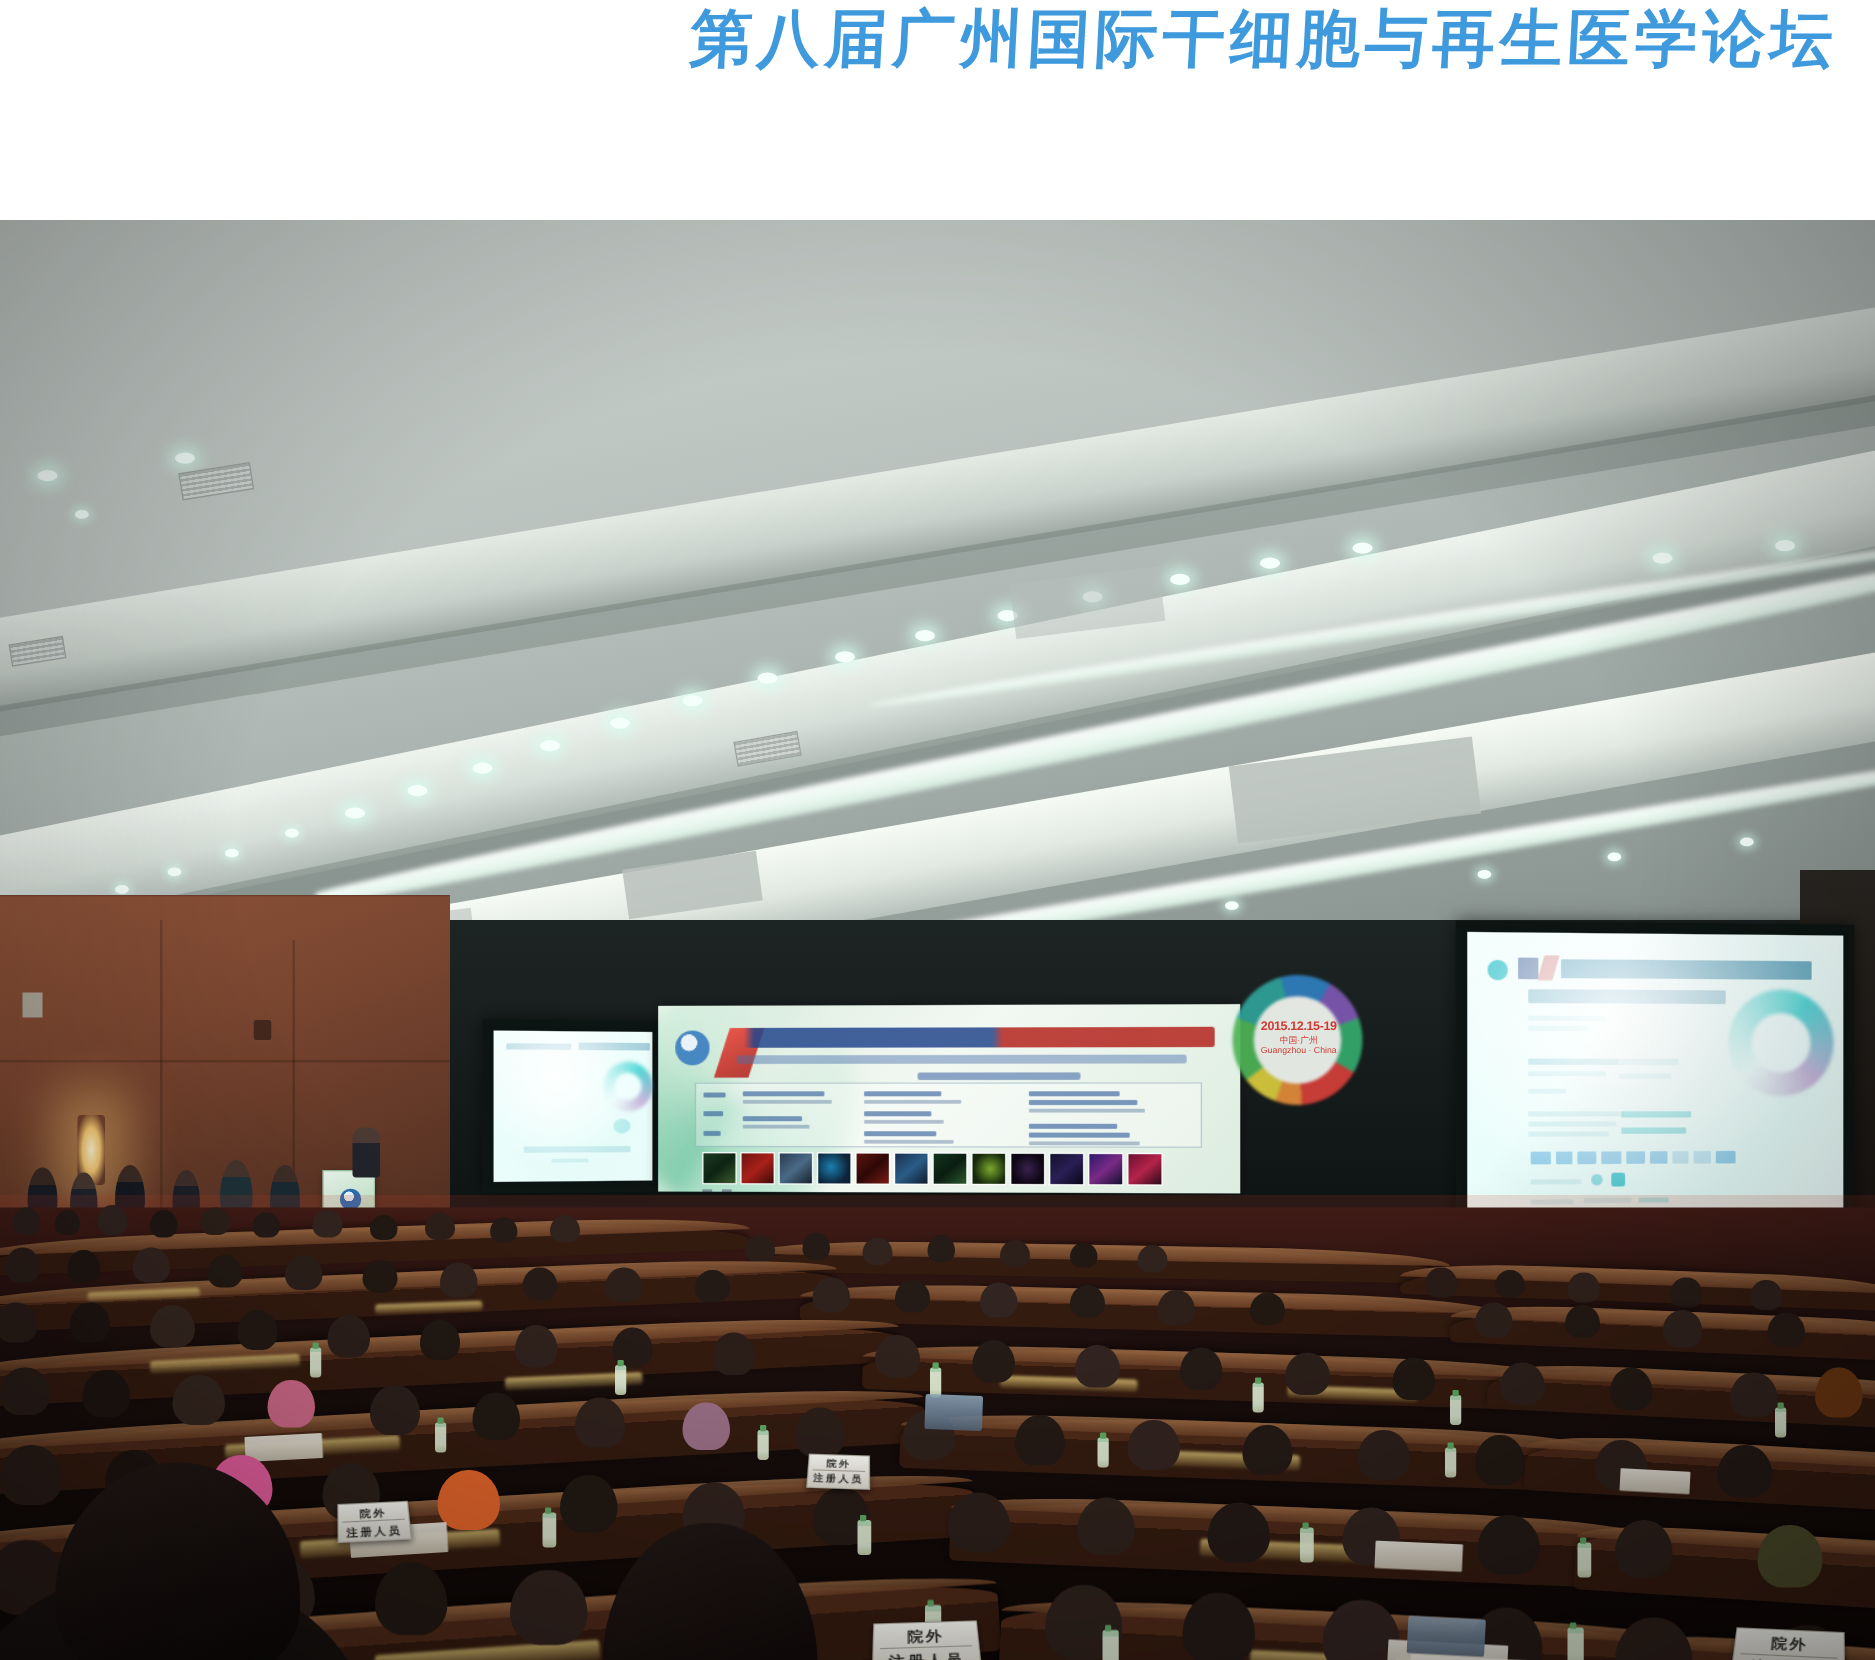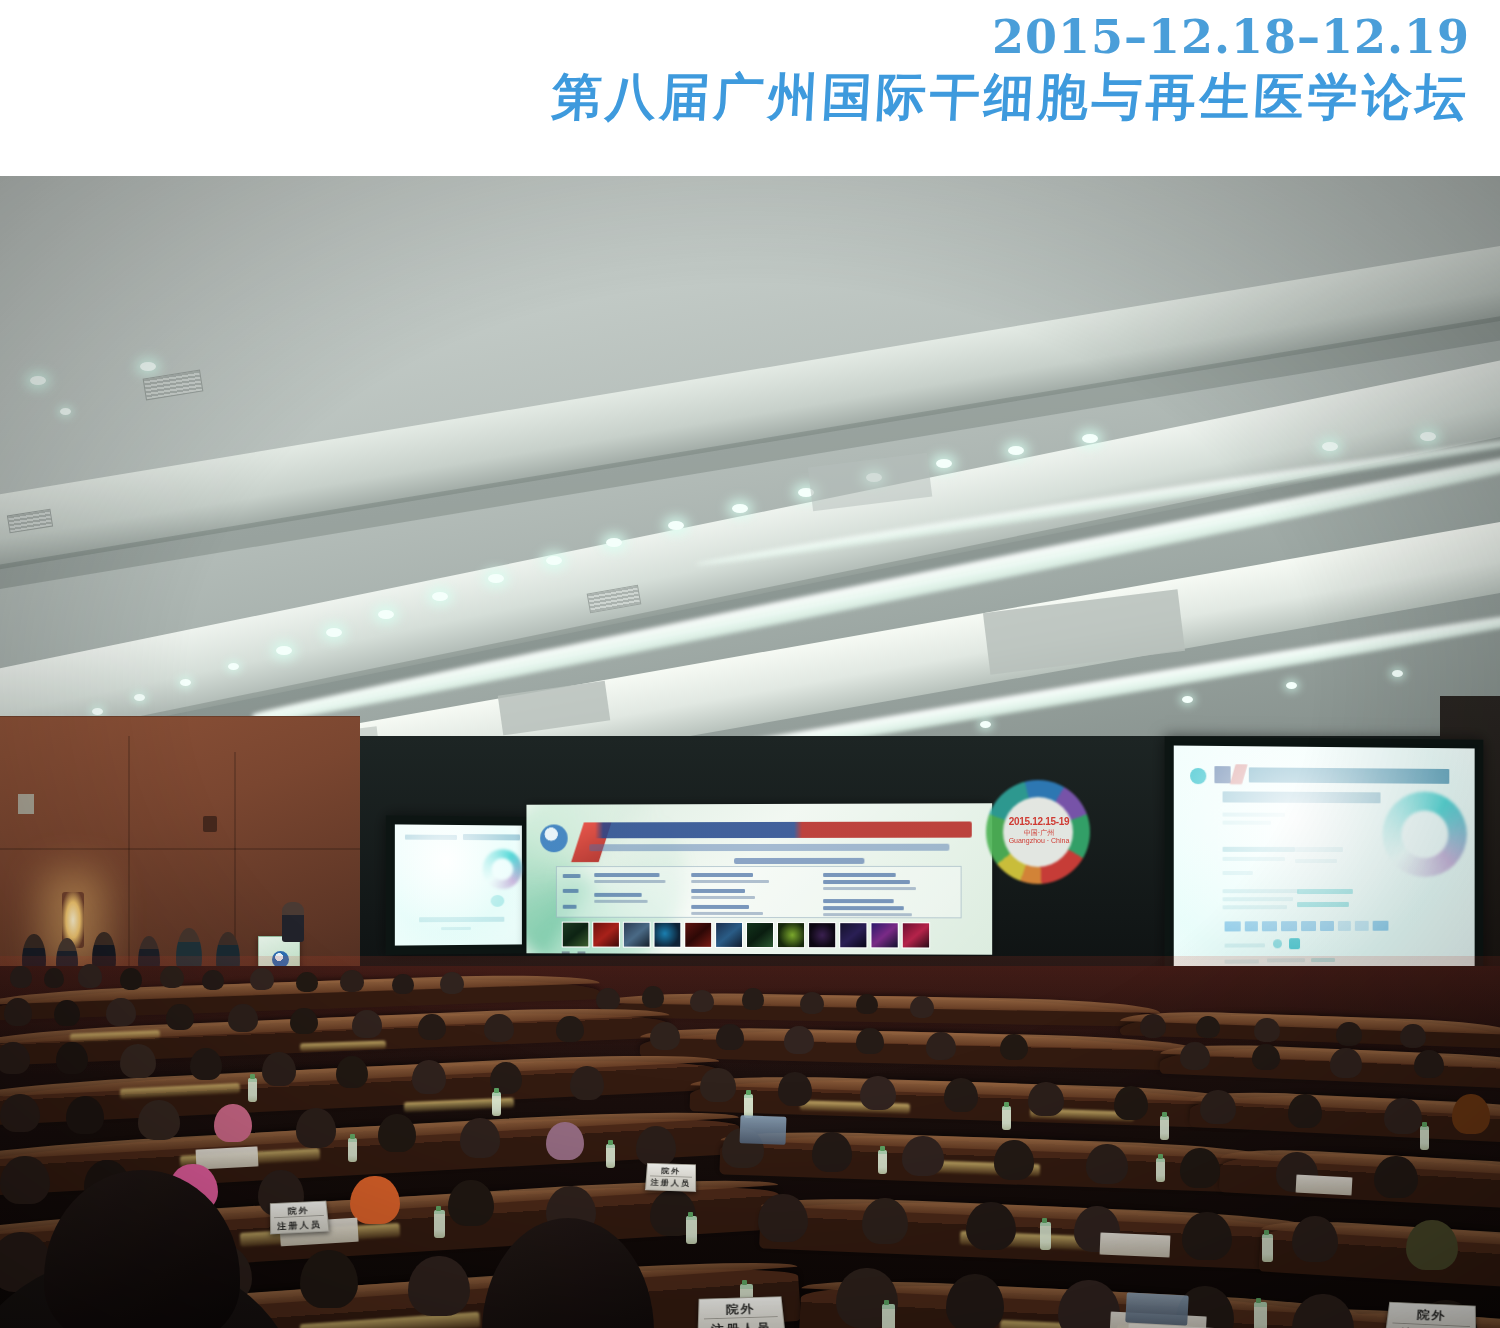--- a/index.html
+++ b/index.html
@@ -181,21 +181,20 @@
   .vignette{position:absolute;inset:0;pointer-events:none;
     background:radial-gradient(ellipse 78% 72% at 50% 44%,rgba(0,0,0,0) 48%,rgba(0,0,0,.38) 100%);}
   .hall-haze{position:absolute;left:0;top:780px;width:1500px;height:120px;pointer-events:none;
     background:linear-gradient(180deg,rgba(200,60,40,.16),rgba(0,0,0,0));}
 </style>
 </head>
 <body>
 
 <div id="header">
   <div id="header-inner">
-    <div class="hdr-date">2015–12.18–12.19</div>
     <div class="hdr-title">第八届广州国际干细胞与再生医学论坛</div>
   </div>
 </div>
 
 <div id="photo">
 
   <div class="ceil-base"></div>
   <div class="ceil-beam beam1"></div>
   <div class="beam-shadow" style="left:-60px;top:258px;width:1700px;height:24px;transform:rotate(-9.4deg);"></div>
   <div class="ceil-beam beam2"></div>

